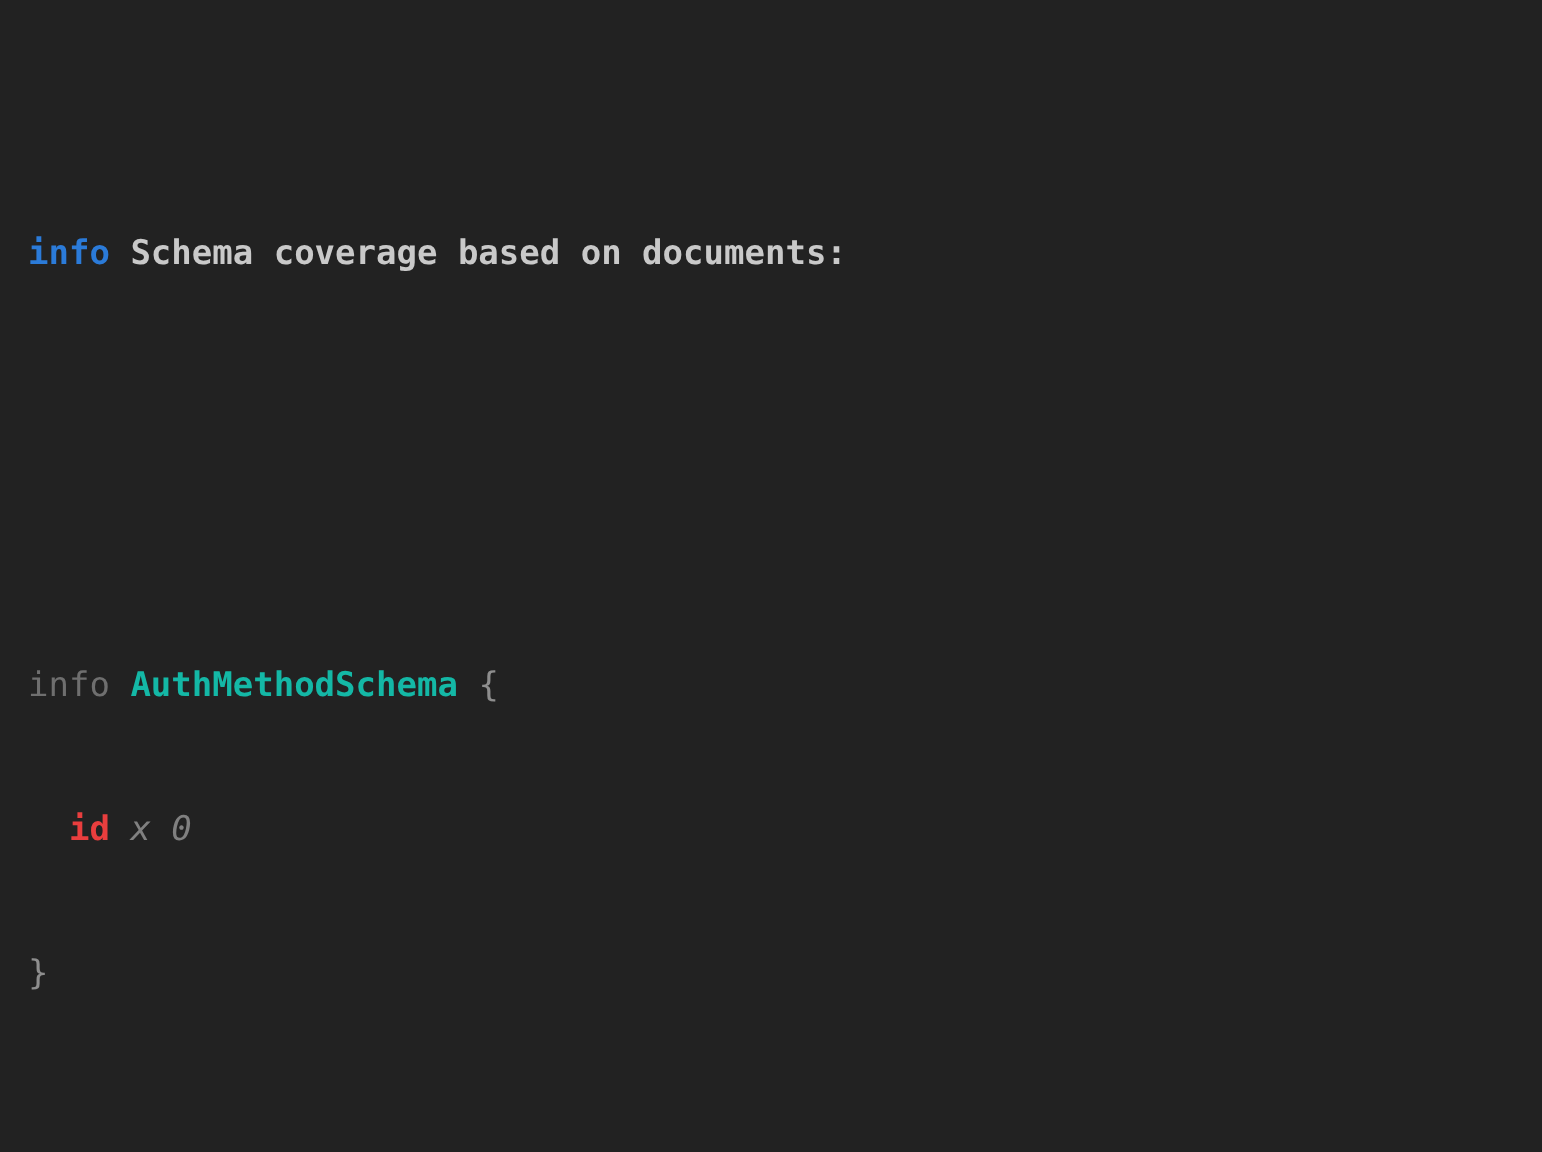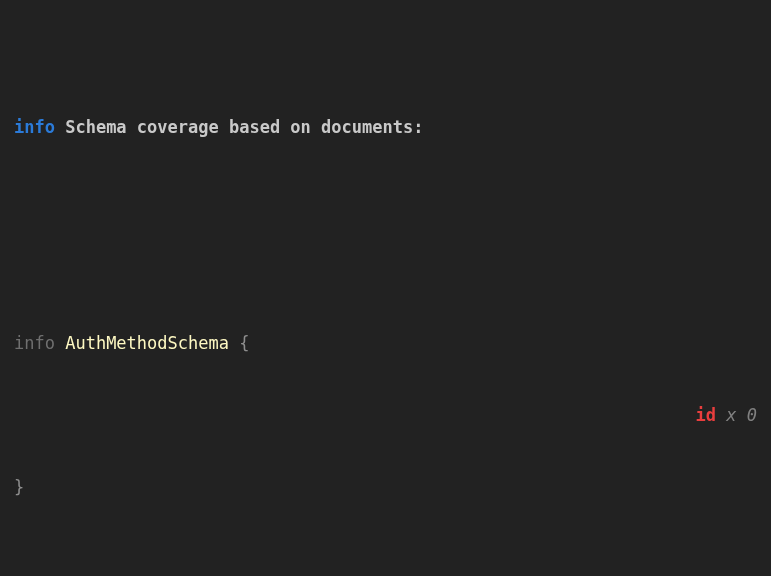--- a/index.html
+++ b/index.html
@@ -16,31 +16,31 @@
     line-height: 24px;
   }
   .terminal {
     padding: 19px 14px;
     white-space: pre;
   }
   .line {
     min-height: 24px;
     height: 24px;
   }
-  .line.indent { padding-left: 2ch; text-align: right; }
+  .line.indent { padding-left: 2ch; }
   .gap { margin-right: 1ch; margin-top: 23px; }
   .tok-info {
     color: #2b7bd9;
     font-weight: bold;
   }
   .tok-msg { color: #c9c9c9; font-weight: bold; }
   .tok-keyword { color: #6f6f6f; }
   .tok-typename {
-    color: #fef9c3;
-    font-weight: normal;
+    color: #14b8a6;
+    font-weight: bold;
   }
   .tok-brace { color: #8e8e8e; }
   .tok-field {
     color: #e9e9e9;
     font-weight: bold;
   }
   .tok-field.uncovered { color: #e93e3e; }
   .tok-count {
     color: #808080;
     font-style: italic;

